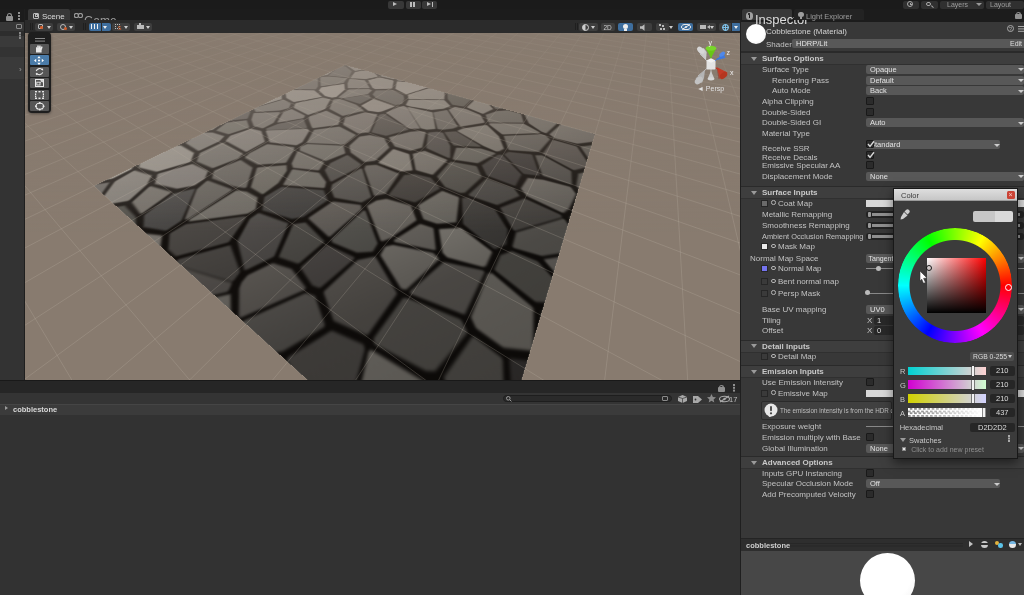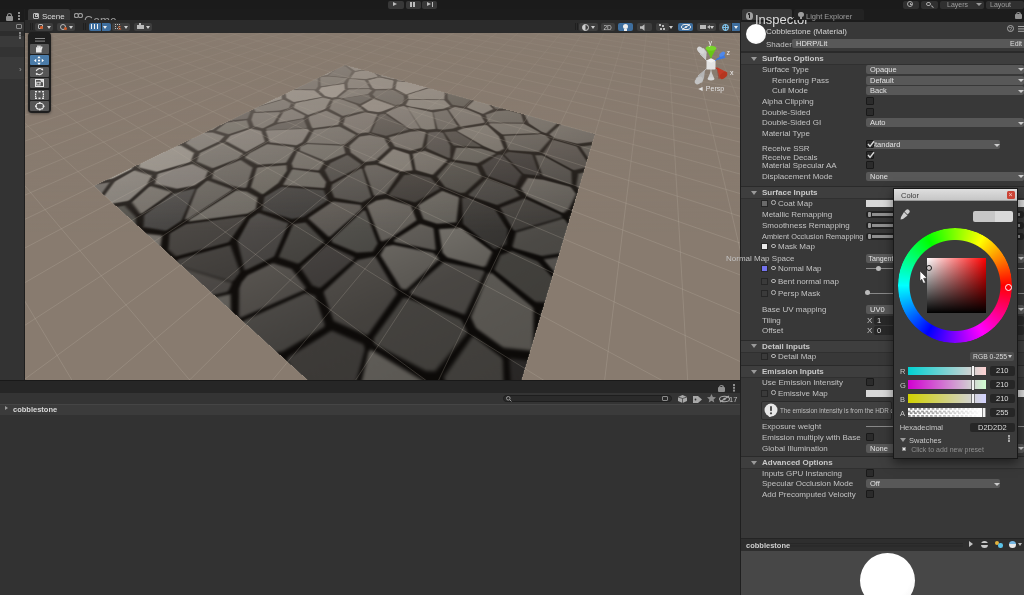--- a/index.html
+++ b/index.html
@@ -493,41 +493,41 @@
 <div class="dd" style="left:792px;top:39px;width:235px">HDRP/Lit</div>
 <div class="a" style="left:1008px;top:39px;width:16px;height:9px;background:#585858;border-radius:2px 0 0 2px;font-size:7px;color:#ddd;text-align:center;line-height:9px">Edit</div>
 <div class="a" style="left:741px;top:50.5px;width:283px;height:2px;background:#2a2a2a"></div>
 <div class="a" style="left:741px;top:52.0px;width:283px;height:13px;background:#3e3e3e;border-top:1px solid #2a2a2a;border-bottom:1px solid #303030"></div>
 <div class="fold" style="left:751px;top:56.5px"></div>
 <div class="hdr" style="left:762px;top:54.0px">Surface Options</div>
 <div class="lbl" style="left:762px;top:64.9px">Surface Type</div>
 <div class="dd" style="left:866px;top:64.9px;width:158px">Opaque</div>
 <div class="lbl" style="left:772px;top:75.6px">Rendering Pass</div>
 <div class="dd" style="left:866px;top:75.6px;width:158px">Default</div>
-<div class="lbl" style="left:772px;top:86.3px">Cull Mode</div>
+<div class="lbl" style="left:772px;top:86.3px">Auto Mode</div>
 <div class="dd" style="left:866px;top:86.3px;width:158px">Back</div>
 <div class="lbl" style="left:762px;top:97.0px">Alpha Clipping</div>
 <div class="cb" style="left:866px;top:97.0px"></div>
 <div class="lbl" style="left:762px;top:107.7px">Double-Sided</div>
 <div class="cb" style="left:866px;top:107.7px"></div>
 <div class="lbl" style="left:762px;top:118.4px">Double-Sided GI</div>
 <div class="dd" style="left:866px;top:118.4px;width:158px">Auto</div>
 <div class="lbl" style="left:762px;top:129.1px">Material Type</div>
 <div class="dd" style="left:866px;top:140px;width:134px">Standard</div>
 <div class="lbl" style="left:762px;top:153px">Receive Decals</div>
 <div class="cb" style="left:866px;top:139.8px"></div>
 <svg class="a" style="left:867px;top:140.3px" width="8" height="8">
     <path d="M1 4 l2 2.4 L7 1.2" fill="none" stroke="#d8d8d8" stroke-width="1.4"></path>
   </svg>
 <div class="lbl" style="left:762px;top:144px">Receive SSR</div>
 <div class="cb" style="left:866px;top:150.5px"></div>
 <svg class="a" style="left:867px;top:151.0px" width="8" height="8">
     <path d="M1 4 l2 2.4 L7 1.2" fill="none" stroke="#d8d8d8" stroke-width="1.4"></path>
   </svg>
-<div class="lbl" style="left:762px;top:161.2px">Material Specular AA</div>
+<div class="lbl" style="left:762px;top:161.2px">Emissive Specular AA</div>
 <div class="cb" style="left:866px;top:161.2px"></div>
 <div class="lbl" style="left:762px;top:171.9px">Displacement Mode</div>
 <div class="dd" style="left:866px;top:171.9px;width:158px">None</div>
 <div class="a" style="left:741px;top:186.0px;width:283px;height:13px;background:#3e3e3e;border-top:1px solid #2a2a2a;border-bottom:1px solid #303030"></div>
 <div class="fold" style="left:751px;top:190.5px"></div>
 <div class="hdr" style="left:762px;top:188.0px">Surface Inputs</div>
 <div class="a" style="left:761px;top:199.5px;width:7px;height:7px;background:#6a6a6a;border:1px solid #262626"></div>
 <div class="a" style="left:771px;top:200px;width:4.5px;height:4.5px;border:1px solid #b5b5b5;border-radius:50%"></div>
 <div class="lbl" style="left:778px;top:198.5px">Coat Map</div>
 <div class="a" style="left:866px;top:199.5px;width:158px;height:7.5px;background:#d8d8d8"></div>
@@ -539,21 +539,21 @@
 <div class="a" style="left:866px;top:222px;width:158px;height:6.5px;background:#232323;border-radius:3px"></div>
 <div class="a" style="left:868px;top:223px;width:3px;height:4.5px;background:#9a9a9a;border-radius:1px"></div>
 <div class="a" style="left:872px;top:223.5px;width:148px;height:3.5px;background:#8f8f8f"></div>
 <div class="lbl" style="left:762px;top:231.8px;font-size:7.4px">Ambient Occlusion Remapping</div>
 <div class="a" style="left:866px;top:233px;width:158px;height:6.5px;background:#232323;border-radius:3px"></div>
 <div class="a" style="left:868px;top:234px;width:3px;height:4.5px;background:#9a9a9a;border-radius:1px"></div>
 <div class="a" style="left:872px;top:234.5px;width:148px;height:3.5px;background:#8f8f8f"></div>
 <div class="a" style="left:761px;top:243.0px;width:7px;height:7px;background:#e8e8e8;border:1px solid #262626"></div>
 <div class="a" style="left:771px;top:243.5px;width:4.5px;height:4.5px;border:1px solid #b5b5b5;border-radius:50%"></div>
 <div class="lbl" style="left:778px;top:242.0px">Mask Map</div>
-<div class="lbl" style="left:726px;top:253.5px">Normal Map Space</div>
+<div class="lbl" style="left:750px;top:253.5px">Normal Map Space</div>
 <div class="dd" style="left:866px;top:253.5px;width:158px;padding-left:2.5px;font-size:7px">Tangent</div>
 <div class="a" style="left:761px;top:265.0px;width:7px;height:7px;background:#7473ee;border:1px solid #262626"></div>
 <div class="a" style="left:771px;top:265.5px;width:4.5px;height:4.5px;border:1px solid #b5b5b5;border-radius:50%"></div>
 <div class="lbl" style="left:778px;top:264.0px">Normal Map</div>
 <div class="a" style="left:866px;top:268px;width:158px;height:1px;background:#888"></div>
 <div class="a" style="left:876px;top:265.5px;width:5px;height:5px;background:#bbb;border-radius:50%"></div>
 <div class="a" style="left:761px;top:278.0px;width:7px;height:7px;background:#3a3a3a;border:1px solid #262626"></div>
 <div class="a" style="left:771px;top:278.5px;width:4.5px;height:4.5px;border:1px solid #b5b5b5;border-radius:50%"></div>
 <div class="lbl" style="left:778px;top:277.0px">Bent normal map</div>
 <div class="a" style="left:761px;top:289.5px;width:7px;height:7px;background:#3a3a3a;border:1px solid #262626"></div>
@@ -651,20 +651,20 @@
     <div class="a" style="left:78.3px;top:190.9px;width:2px;height:9.8px;background:#f2f2f2;box-shadow:0 0 0 0.6px #3b3b3b"></div>
     <div class="a" style="left:96px;top:191.1px;width:24.5px;height:9.4px;background:#262626;border-radius:2px;font-size:7.5px;color:#dcdcdc;text-align:center;line-height:9.4px">210</div>
     <div class="a" style="left:6px;top:205.8px;font-size:7.5px;color:#c8c8c8">B</div>
     <div class="a" style="left:14px;top:205.2px;width:78px;height:8.8px;background:linear-gradient(to right,rgb(210,210,0),rgb(210,210,255))"></div>
     <div class="a" style="left:78.3px;top:204.7px;width:2px;height:9.8px;background:#f2f2f2;box-shadow:0 0 0 0.6px #3b3b3b"></div>
     <div class="a" style="left:96px;top:204.9px;width:24.5px;height:9.4px;background:#262626;border-radius:2px;font-size:7.5px;color:#dcdcdc;text-align:center;line-height:9.4px">210</div>
     <div class="a" style="left:6px;top:219.6px;font-size:7.5px;color:#c8c8c8">A</div>
     <div class="a" style="left:14px;top:219.0px;width:78px;height:8.8px;background:repeating-conic-gradient(#8e8e8e 0% 25%,#ffffff 0% 50%) 0 0/4.4px 4.4px"></div>
     <div class="a" style="left:14px;top:219.0px;width:78px;height:8.8px;background:linear-gradient(to right,rgba(255,255,255,0) 10%,#fff 95%)"></div>
     <div class="a" style="left:89.3px;top:218.5px;width:2px;height:9.8px;background:#f2f2f2;box-shadow:0 0 0 0.6px #3b3b3b"></div>
-    <div class="a" style="left:96px;top:218.7px;width:24.5px;height:9.4px;background:#262626;border-radius:2px;font-size:7.5px;color:#dcdcdc;text-align:center;line-height:9.4px">255</div>
+    <div class="a" style="left:96px;top:218.7px;width:24.5px;height:9.4px;background:#262626;border-radius:2px;font-size:7.5px;color:#dcdcdc;text-align:center;line-height:9.4px">437</div>
     <div class="a" style="left:5.7px;top:234.2px;font-size:7.5px;color:#c8c8c8">Hexadecimal</div>
     <div class="a" style="left:75.7px;top:233.6px;width:45.4px;height:9.1px;background:#262626;border-radius:2px;font-size:7.5px;color:#dcdcdc;text-align:center;line-height:9.1px">D2D2D2</div>
     <div class="fold" style="left:6px;top:249px"></div>
     <div class="a" style="left:15px;top:247px;font-size:7.5px;color:#c8c8c8">Swatches</div>
     <div class="a" style="left:114px;top:246px;width:1.5px;height:1.5px;background:#aaa;box-shadow:0 2.5px #aaa,0 5px #aaa"></div>
     <div class="a" style="left:7.7px;top:257.9px;width:4.5px;height:4.5px;border:1px solid #888;background:#e0e0e0"></div>
     <div class="a" style="left:17.2px;top:257px;font-size:7px;color:#8f8f8f">Click to add new preset</div>
   </div>
 </body></html>

